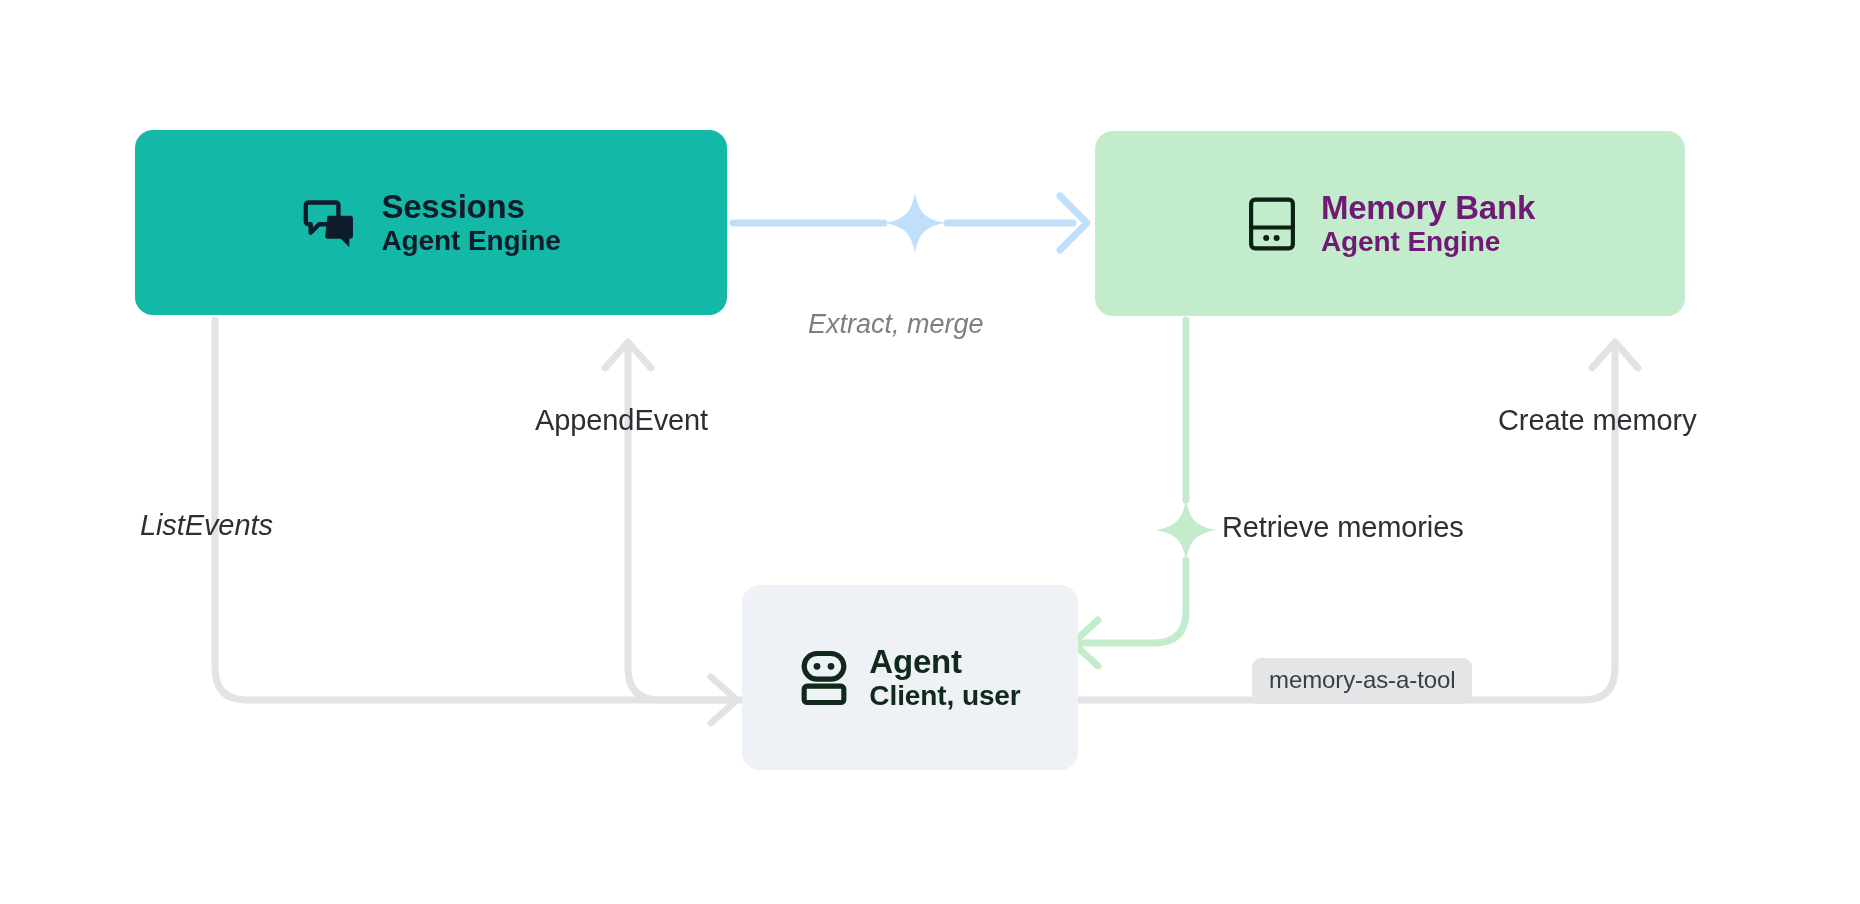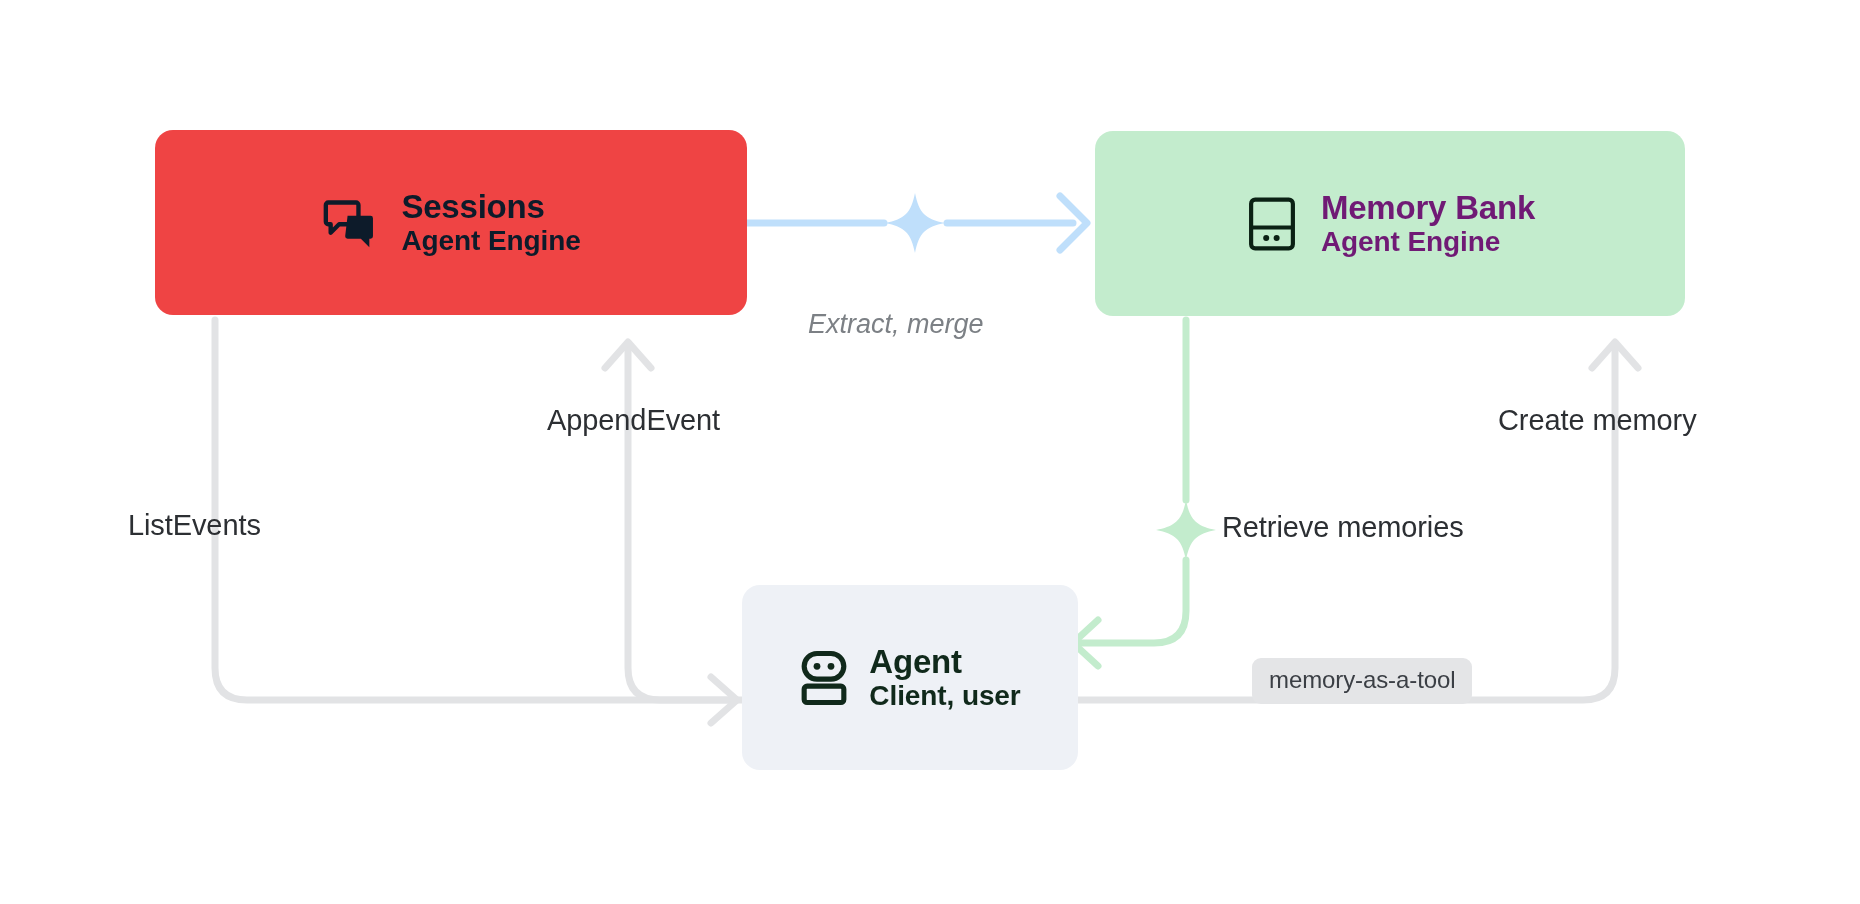--- a/index.html
+++ b/index.html
@@ -61,22 +61,21 @@
     font-weight: 700;
     letter-spacing: -0.1px;
     white-space: nowrap;
   }
 
   #node-sessions {
     left: 135px;
     top: 130px;
     width: 592px;
     height: 185px;
-    background: #ef4444;
-    margin-left: 20px;
+    background: #14b8a6;
   }
   #node-sessions .title,
   #node-sessions .subtitle { color: #0d1b2a; }
 
   #node-memorybank {
     left: 1095px;
     top: 131px;
     width: 590px;
     height: 185px;
     background: #c3eccd;
@@ -108,22 +107,22 @@
     position: absolute;
     color: #7c8085;
     font-size: 27px;
     font-weight: 400;
     white-space: nowrap;
     font-style: italic;
   }
 
   #label-generate      { left: 768px;  top: 269px; }
   #sublabel-generate   { left: 808px;  top: 309px; }
-  #label-appendevent   { left: 547px;  top: 404px; }
-  #label-listevents    { left: 128px;  top: 509px; }
+  #label-appendevent   { left: 535px;  top: 404px; }
+  #label-listevents    { left: 140px;  top: 509px; font-style: italic; }
   #label-creatememory  { left: 1498px; top: 404px; }
   #label-retrieve      { left: 1222px; top: 511px; }
 
   
   .chip {
     position: absolute;
     display: inline-flex;
     align-items: center;
     justify-content: center;
     background: #e4e5e7;

